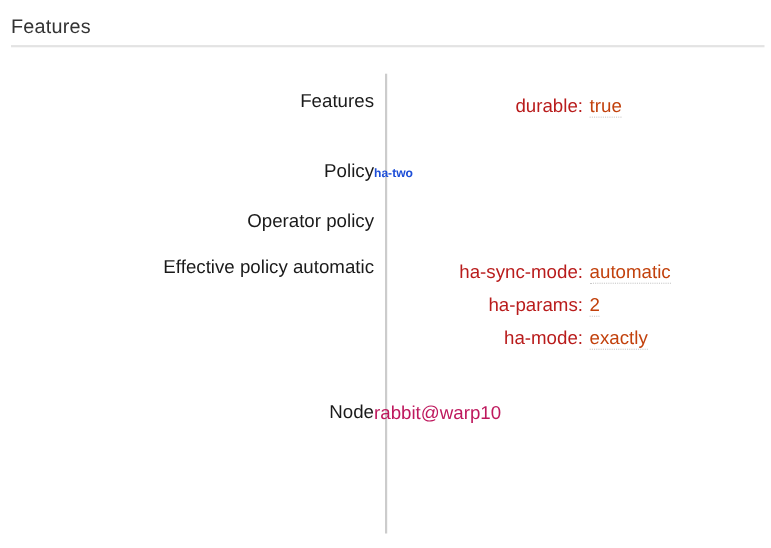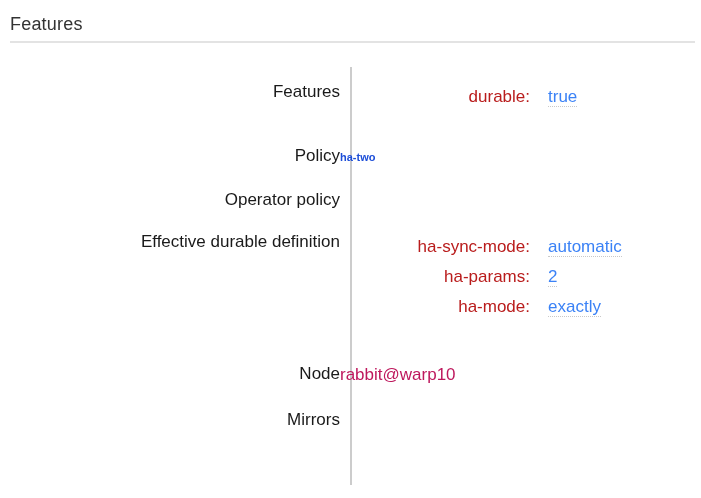--- a/index.html
+++ b/index.html
@@ -93,23 +93,23 @@
     white-space: nowrap;
     line-height: 30px;
   }
   .kv-key {
     display: inline-block;
     width: 190px;
     text-align: right;
     color: #b91c1c;
   }
   .kv-val {
-    color: #3b82f6;
+    color: #c2410c;
     border-bottom: 1px dotted #c9c9c9;
-    margin-left: 18px;
+    margin-left: 6px;
   }
 
   .policy-name {
     font-weight: bold;
     color: #1d4ed8;
     font-size: 11px;
     line-height: 22px;
   }
   .plain-value {
     color: #be185d;
@@ -152,21 +152,21 @@
     </tr>
 
     <tr class="row-oppolicy">
       <td class="label-cell">Operator policy</td>
       <td class="value-cell">
         <span class="plain-value empty-value"></span>
       </td>
     </tr>
 
     <tr class="row-effective">
-      <td class="label-cell">Effective durable definition</td>
+      <td class="label-cell">Effective policy automatic</td>
       <td class="value-cell">
         <div class="kv-list">
           <span class="kv-row">
             <span class="kv-key">ha-sync-mode:</span><span class="kv-val">automatic</span>
           </span>
           <span class="kv-row">
             <span class="kv-key">ha-params:</span><span class="kv-val">2</span>
           </span>
           <span class="kv-row">
             <span class="kv-key">ha-mode:</span><span class="kv-val">exactly</span>
@@ -175,21 +175,15 @@
       </td>
     </tr>
 
     <tr class="row-node">
       <td class="label-cell">Node</td>
       <td class="value-cell">
         <span class="plain-value">rabbit@warp10</span>
       </td>
     </tr>
 
-    <tr class="row-mirrors">
-      <td class="label-cell">Mirrors</td>
-      <td class="value-cell">
-        <span class="plain-value empty-value"></span>
-      </td>
-    </tr>
 
   </tbody>
 </table>
 
 </body></html>

